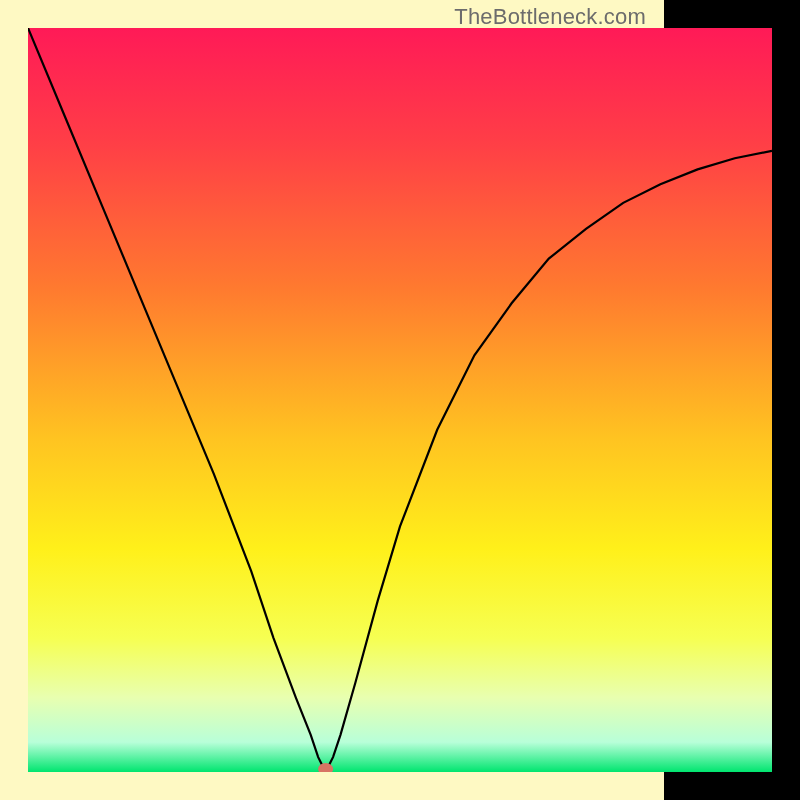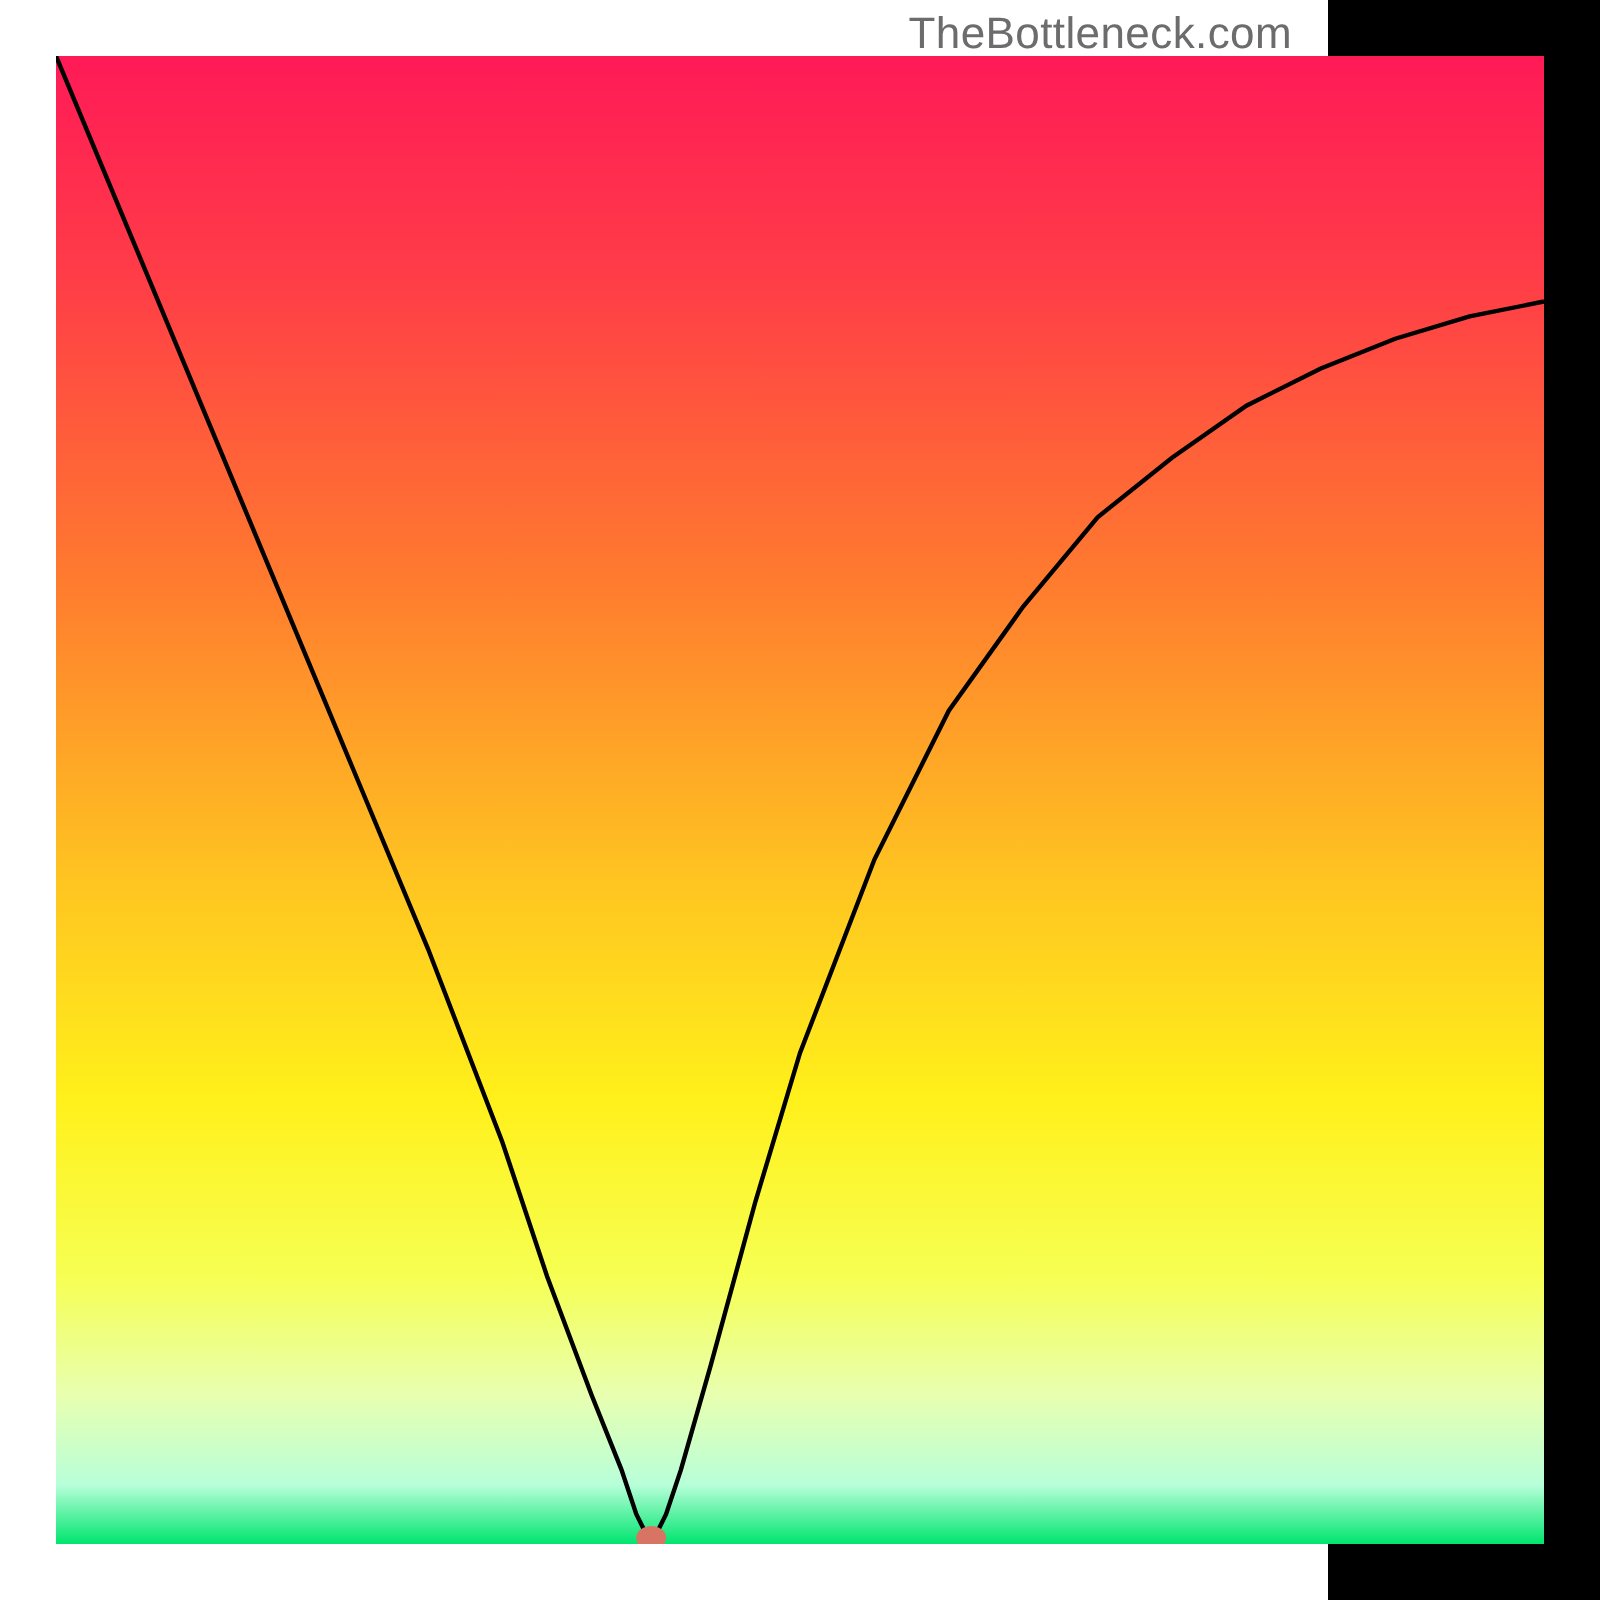--- a/index.html
+++ b/index.html
@@ -8,21 +8,21 @@
     width: 800px;
     height: 800px;
     overflow: hidden;
     background: #000;
     font-family: Arial, Helvetica, sans-serif;
   }
   .frame {
     position: relative;
     width: 664px;
     height: 800px;
-    background: #ffffff;
+    background: #fef9c3;
   }
   .watermark {
     position: absolute;
     top: 4px;
     right: 18px;
     color: #6c6c6c;
     font-size: 22px;
     font-weight: 500;
     letter-spacing: 0.2px;
   }

